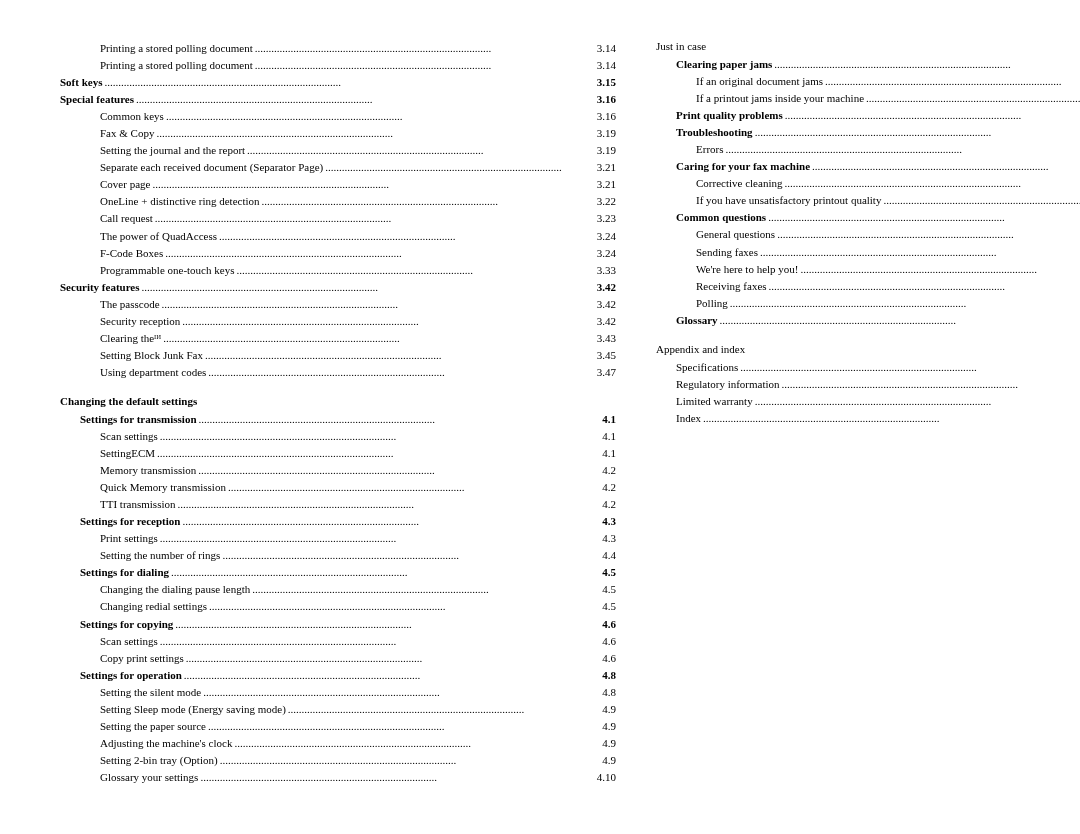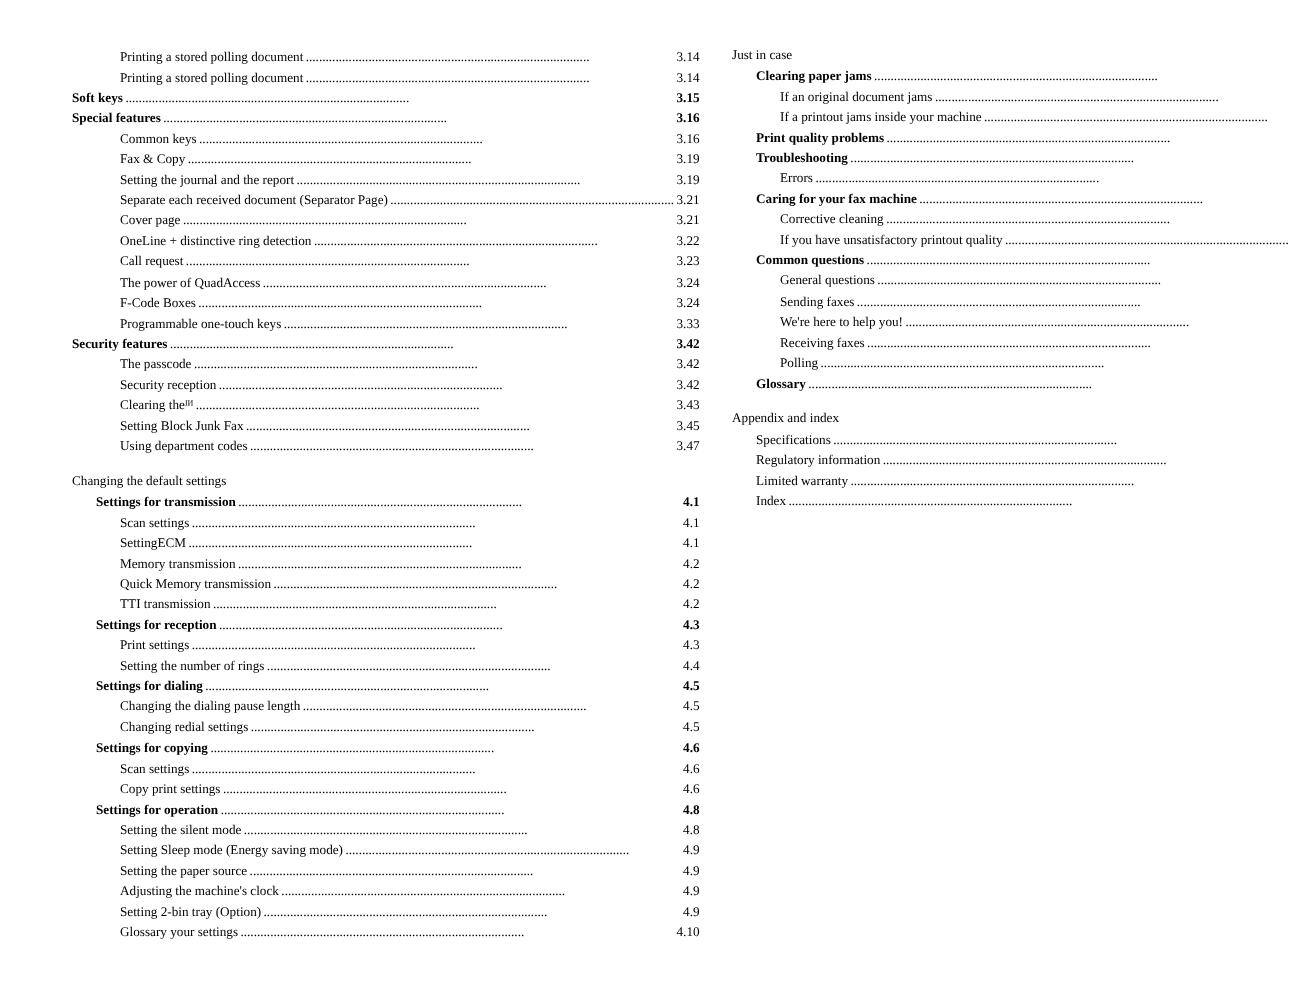--- a/index.html
+++ b/index.html
@@ -7,21 +7,21 @@
       background: #fff;
       font-family: 'Times New Roman', Times, serif;
       font-size: 11px;
       color: #000;
       width: 1080px;
       min-height: 834px;
       padding: 40px 60px;
     }
     .two-col {
       display: flex;
-      gap: 27px;
+      gap: 40px;
     }
     .col {
       flex: 1;
     }
     .section-heading {
       font-weight: normal;
       font-size: 11px;
       margin-bottom: 4px;
       margin-top: 10px;
     }
@@ -37,20 +37,21 @@
     }
     .toc-item .dots {
       flex: 1;
       overflow: hidden;
       margin: 0 2px;
       letter-spacing: 0px;
     }
     .toc-item .page-num {
       white-space: nowrap;
       flex-shrink: 0;
+      margin-left: 33px;
     }
     .bold { font-weight: bold; }
     .indent1 { padding-left: 20px; }
     .indent2 { padding-left: 40px; }
   </style>
 </head>
 <body>
 
 <div class="two-col">
   <div class="col" id="left-col">
@@ -147,21 +148,21 @@
       <div class="toc-item indent2">
       <span class="label ">Setting Block Junk Fax</span>
       <span class="dots"> ......................................................................................</span>
       <span class="page-num ">3.45</span>
     </div>
       <div class="toc-item indent2">
       <span class="label ">Using department codes</span>
       <span class="dots"> ......................................................................................</span>
       <span class="page-num ">3.47</span>
     </div>
-      <div class="section-heading" style="margin-top:14px;">Changing the default settings</div>
+      <div class="section-heading" style="margin-top:14px;font-weight:bold;">Changing the default settings</div>
       <div class="toc-item indent1">
       <span class="label bold">Settings for transmission</span>
       <span class="dots"> ......................................................................................</span>
       <span class="page-num bold">4.1</span>
     </div>
       <div class="toc-item indent2">
       <span class="label ">Scan settings</span>
       <span class="dots"> ......................................................................................</span>
       <span class="page-num ">4.1</span>
     </div>

